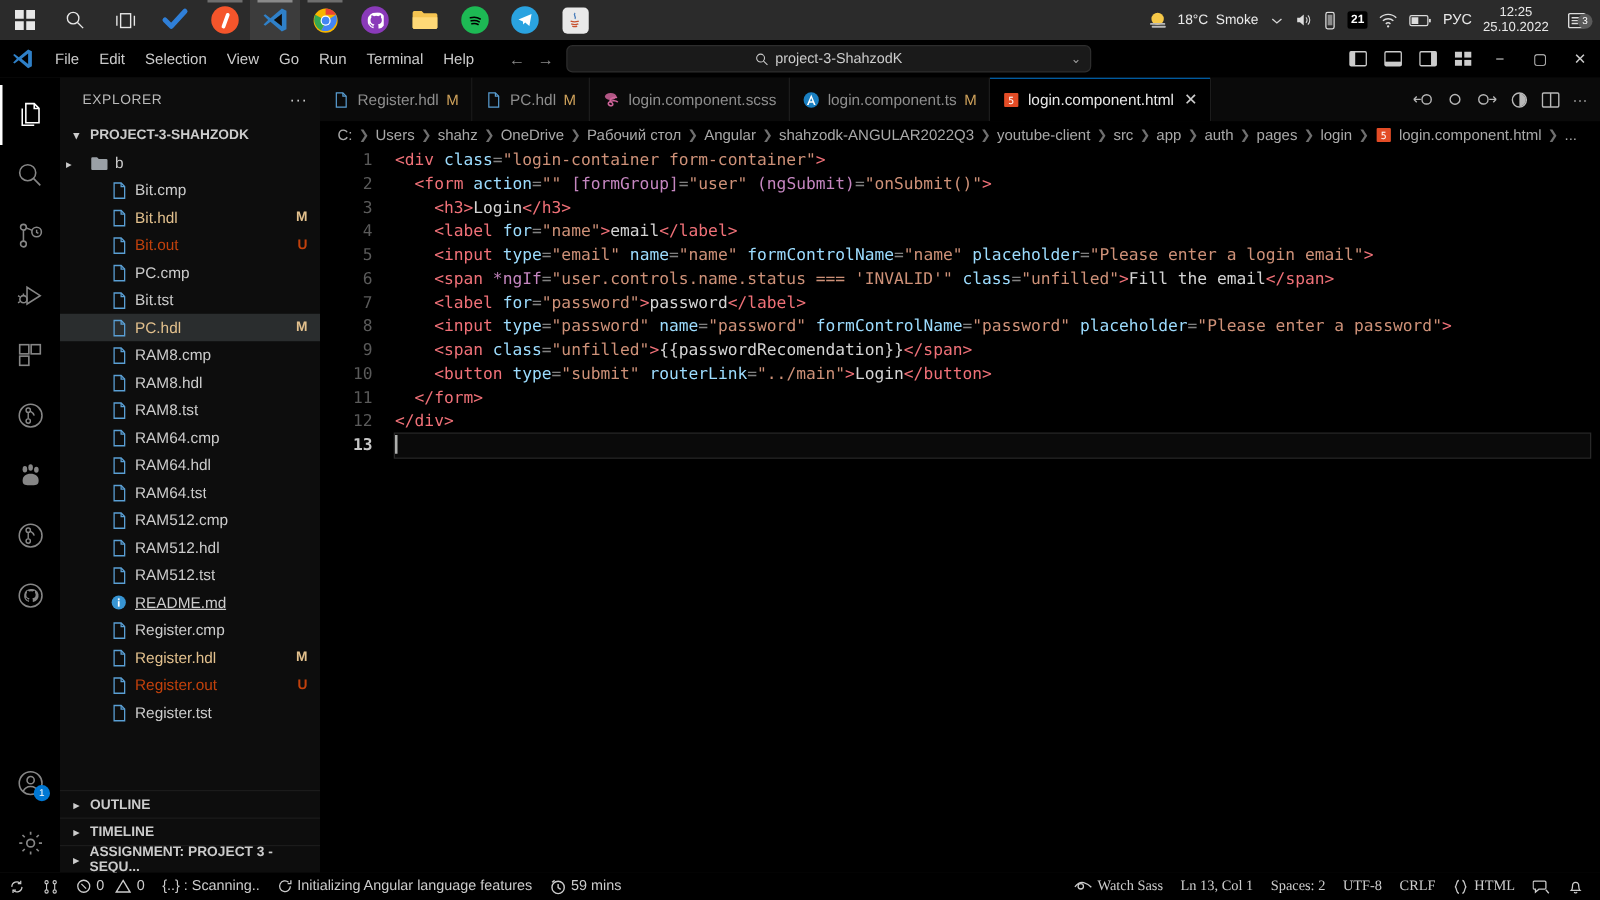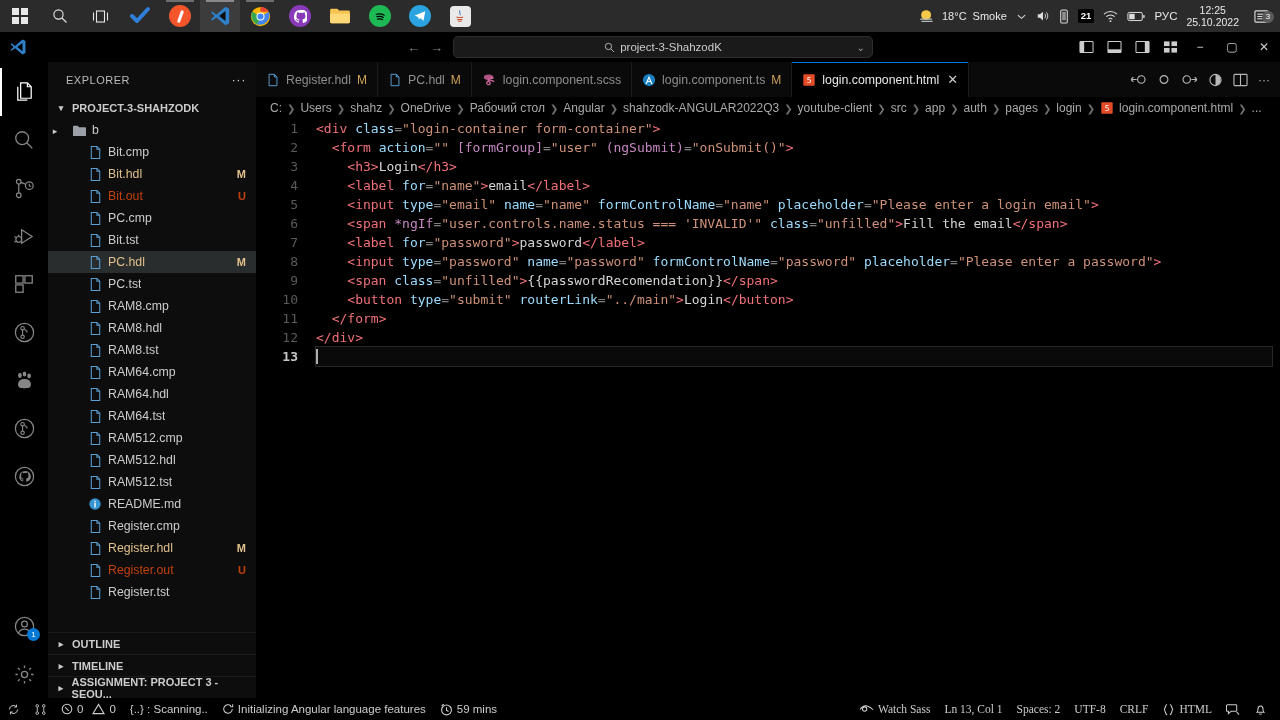--- a/index.html
+++ b/index.html
@@ -364,20 +364,30 @@
 
 <div class="vscode">
 
   <div class="titlebar">
     <span class="vs-logo">
       <svg width="18" height="18" viewBox="0 0 24 24">
           <path d="M18 2 L22 4 L22 20 L18 22 L8 13.5 L3.5 17 L2 16 L6 12 L2 8 L3.5 7 L8 10.5 Z" fill="#2f80c8"></path>
           <path d="M18 6.5 L18 17.5 L11 12 Z" fill="#000"></path>
         </svg>
     </span>
+    <div class="menu">
+      <span class="menu-item">File</span>
+      <span class="menu-item">Edit</span>
+      <span class="menu-item">Selection</span>
+      <span class="menu-item">View</span>
+      <span class="menu-item">Go</span>
+      <span class="menu-item">Run</span>
+      <span class="menu-item">Terminal</span>
+      <span class="menu-item">Help</span>
+    </div>
 
     <div class="title-center">
       <span class="nav-arrows">
         <span>←</span>
         <span>→</span>
       </span>
       <div class="qbox">
         <svg width="11" height="11" viewBox="0 0 16 16">
             <circle cx="6.5" cy="6.5" r="4.6" fill="none" stroke="#cccccc" stroke-width="1.2"></circle>
             <line x1="10" y1="10" x2="14.5" y2="14.5" stroke="#cccccc" stroke-width="1.2"></line>
@@ -592,30 +602,20 @@
             <span class="badge m-mod">M</span>
           </div>
           <div class="row">
             <span class="indent2"></span>
             <span class="fico">
               <svg width="15" height="15" viewBox="0 0 16 16">
                 <path d="M3.5 1.5 h6 l3 3 v10 h-9 Z" fill="none" stroke="#5a9fd4" stroke-width="1.1"></path>
                 <path d="M9.5 1.5 v3 h3" fill="none" stroke="#5a9fd4" stroke-width="1.1"></path>
               </svg>
             </span>
-            <span class="label " style="padding-left:4px;">PC.tst</span>
-          </div>
-          <div class="row">
-            <span class="indent2"></span>
-            <span class="fico">
-              <svg width="15" height="15" viewBox="0 0 16 16">
-                <path d="M3.5 1.5 h6 l3 3 v10 h-9 Z" fill="none" stroke="#5a9fd4" stroke-width="1.1"></path>
-                <path d="M9.5 1.5 v3 h3" fill="none" stroke="#5a9fd4" stroke-width="1.1"></path>
-              </svg>
-            </span>
             <span class="label " style="padding-left:4px;">RAM8.cmp</span>
           </div>
           <div class="row">
             <span class="indent2"></span>
             <span class="fico">
               <svg width="15" height="15" viewBox="0 0 16 16">
                 <path d="M3.5 1.5 h6 l3 3 v10 h-9 Z" fill="none" stroke="#5a9fd4" stroke-width="1.1"></path>
                 <path d="M9.5 1.5 v3 h3" fill="none" stroke="#5a9fd4" stroke-width="1.1"></path>
               </svg>
             </span>
@@ -693,21 +693,21 @@
           </div>
           <div class="row">
             <span class="indent2"></span>
             <span class="fico">
               <svg width="14" height="14" viewBox="0 0 16 16">
                 <circle cx="8" cy="8" r="6.5" fill="#3794d2"></circle>
                 <rect x="7.2" y="6.8" width="1.6" height="5" fill="#fff"></rect>
                 <rect x="7.2" y="4.2" width="1.6" height="1.8" fill="#fff"></rect>
               </svg>
             </span>
-            <span class="label " style="padding-left:4px;">README.md</span>
+            <span class="label " style="padding-left:4px;text-decoration:underline;">README.md</span>
           </div>
           <div class="row">
             <span class="indent2"></span>
             <span class="fico">
               <svg width="15" height="15" viewBox="0 0 16 16">
                 <path d="M3.5 1.5 h6 l3 3 v10 h-9 Z" fill="none" stroke="#5a9fd4" stroke-width="1.1"></path>
                 <path d="M9.5 1.5 v3 h3" fill="none" stroke="#5a9fd4" stroke-width="1.1"></path>
               </svg>
             </span>
             <span class="label " style="padding-left:4px;">Register.cmp</span>

